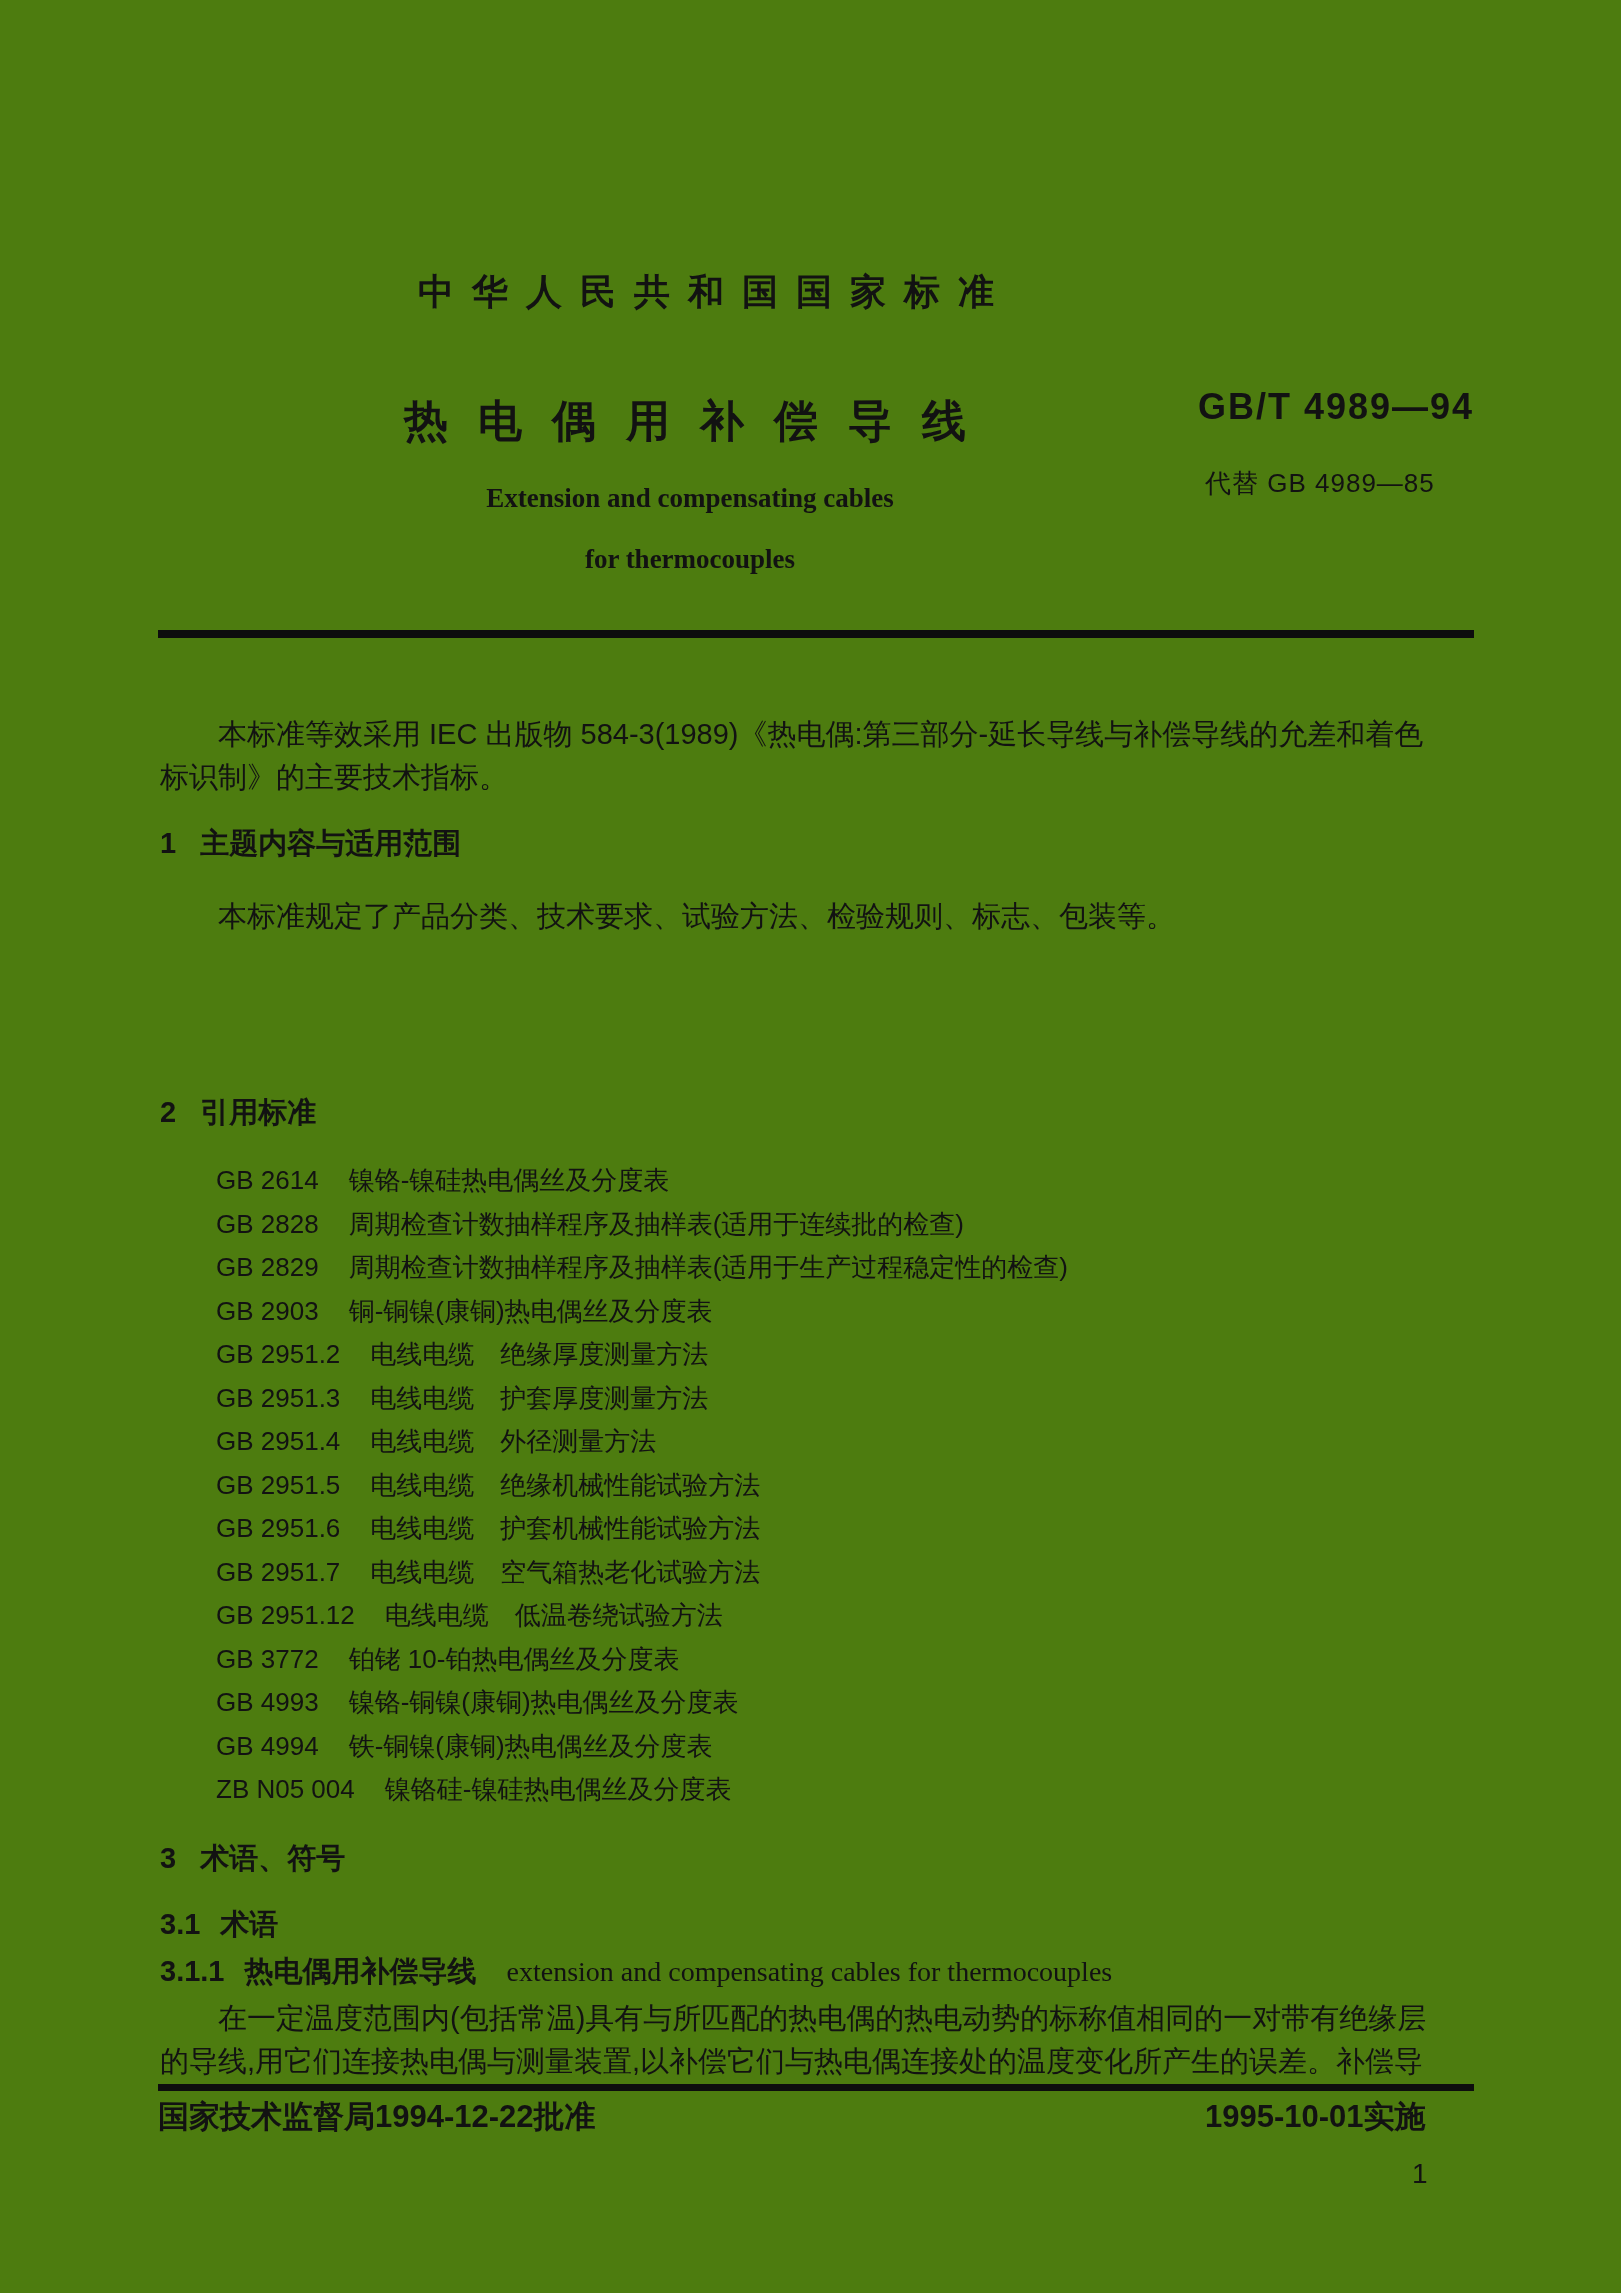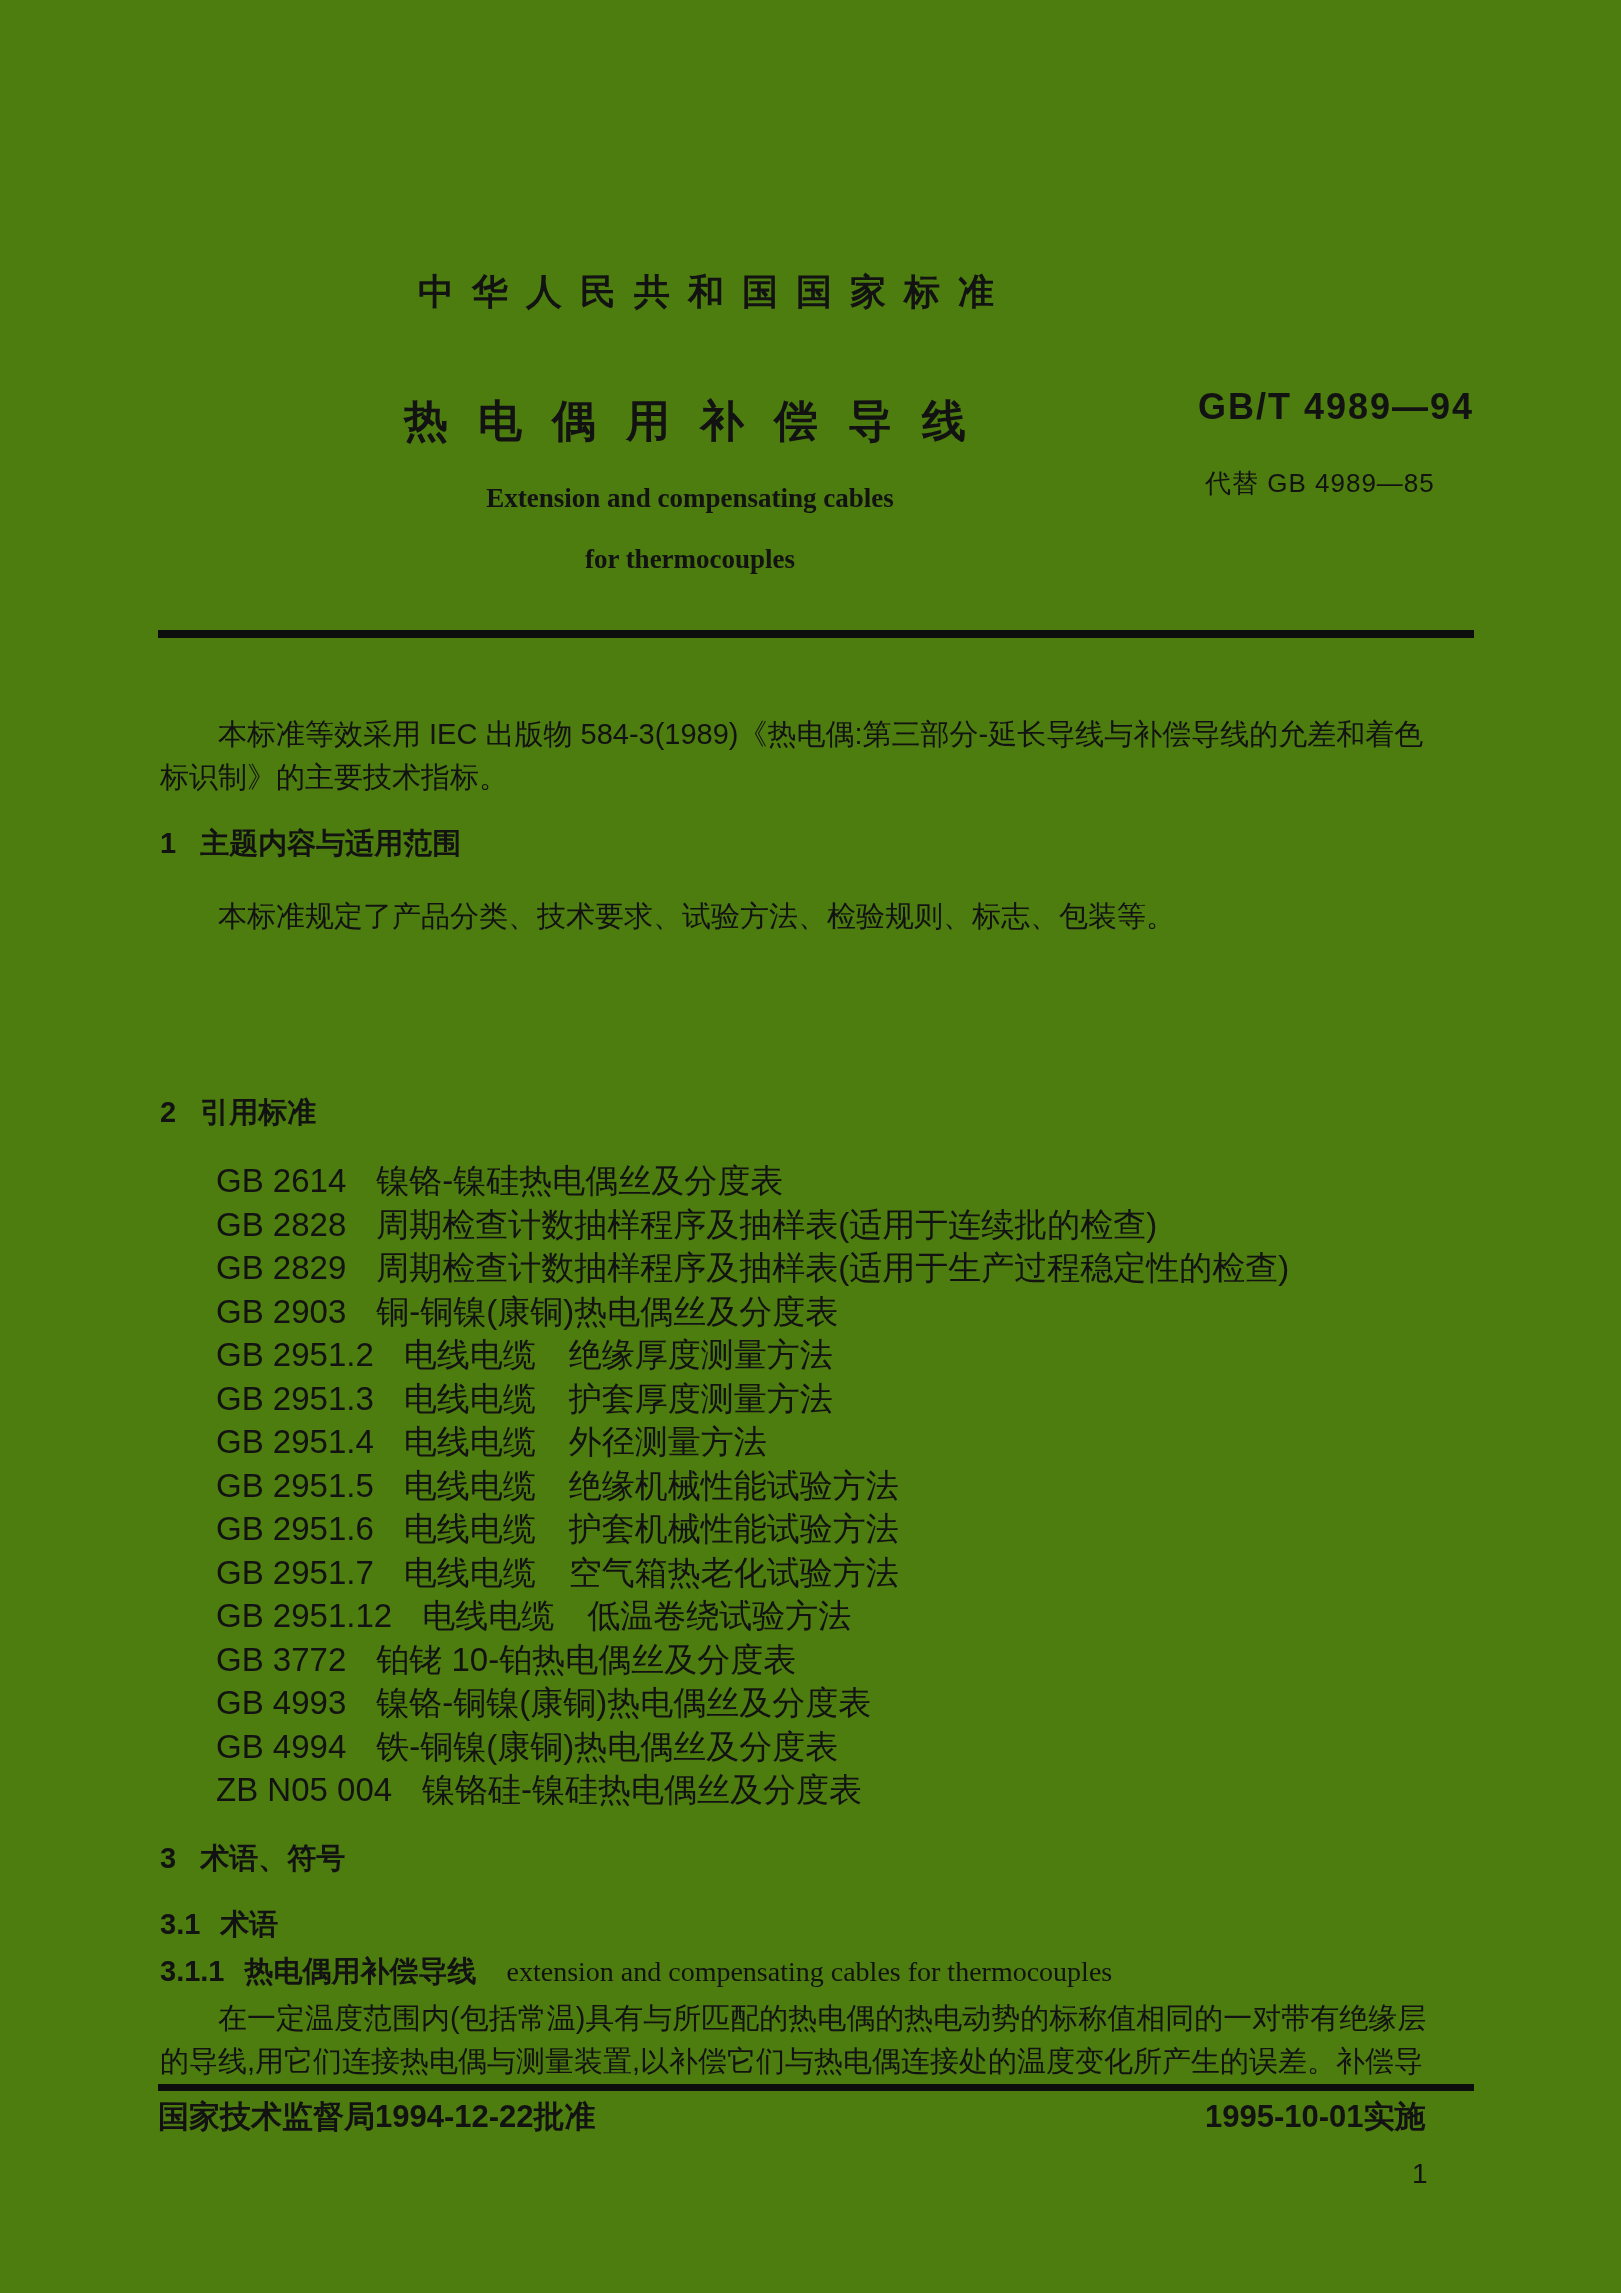--- a/index.html
+++ b/index.html
@@ -54,21 +54,21 @@
   .sec-heading {
     left: 160px;
     font-size: 29px; font-weight: 700; line-height: 34px; white-space: nowrap;
   }
   .sec-heading .h-num { display: inline-block; margin-right: 24px; }
   .h1 { top: 826px; }
   .s1p1 { top: 895px; }
   .s1p2 { top: 938px; }
   .h2 { top: 1095px; }
 
-  .refs { left: 216px; top: 1159px; font-size: 33px; line-height: 43.5px; }
+  .refs { left: 216px; top: 1159px; font-size: 26px; line-height: 43.5px; }
   .ref-row { white-space: nowrap; }
   .ref-code { display: inline-block; margin-right: 30px; }
 
   .h3 { top: 1841px; }
   .sub1 { left: 160px; top: 1907px; font-size: 29px; font-weight: 600; line-height: 34px; white-space: nowrap; }
   .sub1 .h-num { display: inline-block; margin-right: 20px; }
   .sub2 { left: 160px; top: 1952px; font-size: 29px; line-height: 38px; white-space: nowrap; }
   .sub2 .t-num { font-weight: 600; margin-right: 20px; }
   .sub2 .t-zh  { font-weight: 600; margin-right: 30px; }
   .sub2 .t-en  { font-family: "Liberation Serif", serif; font-size: 28px; }

